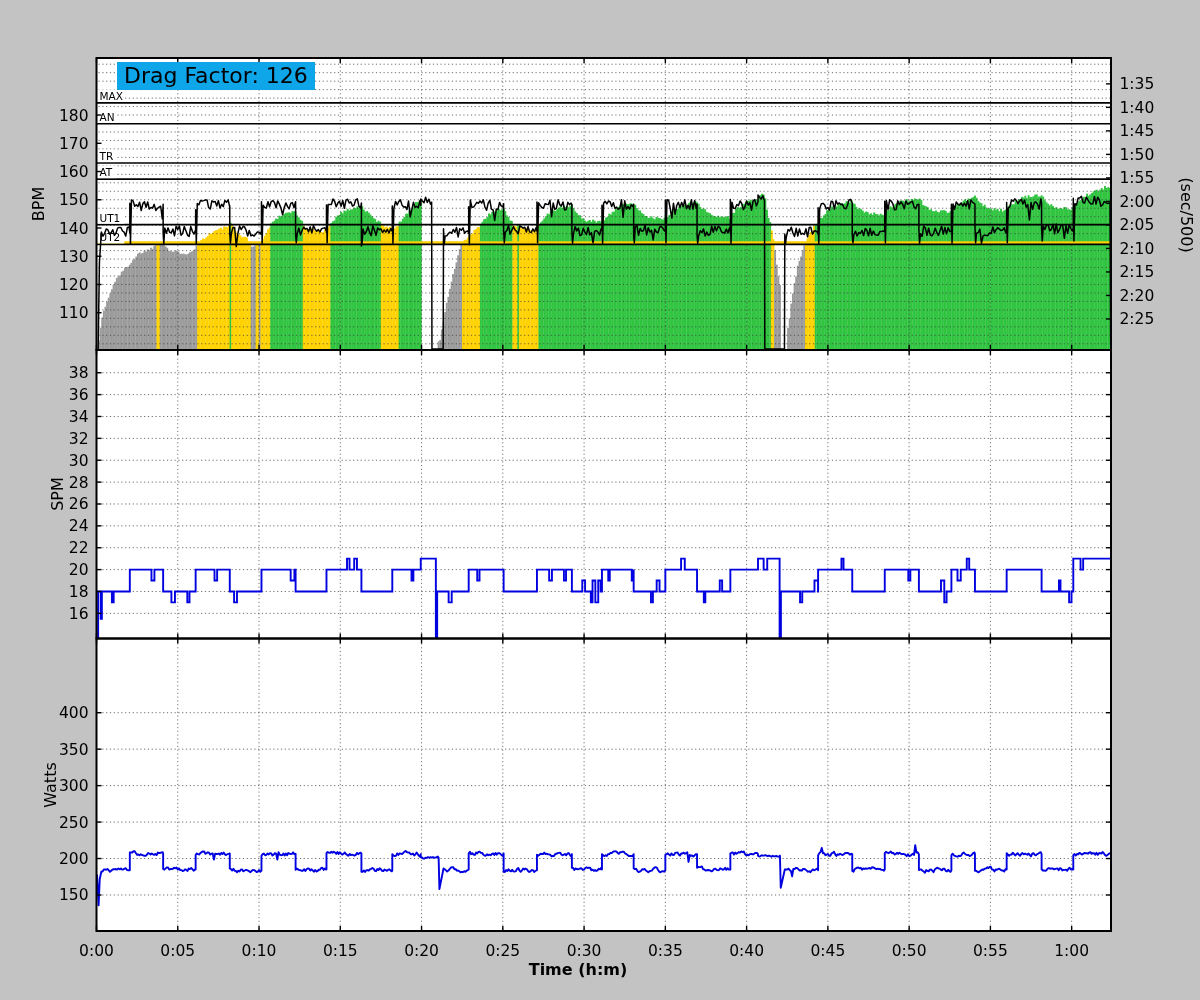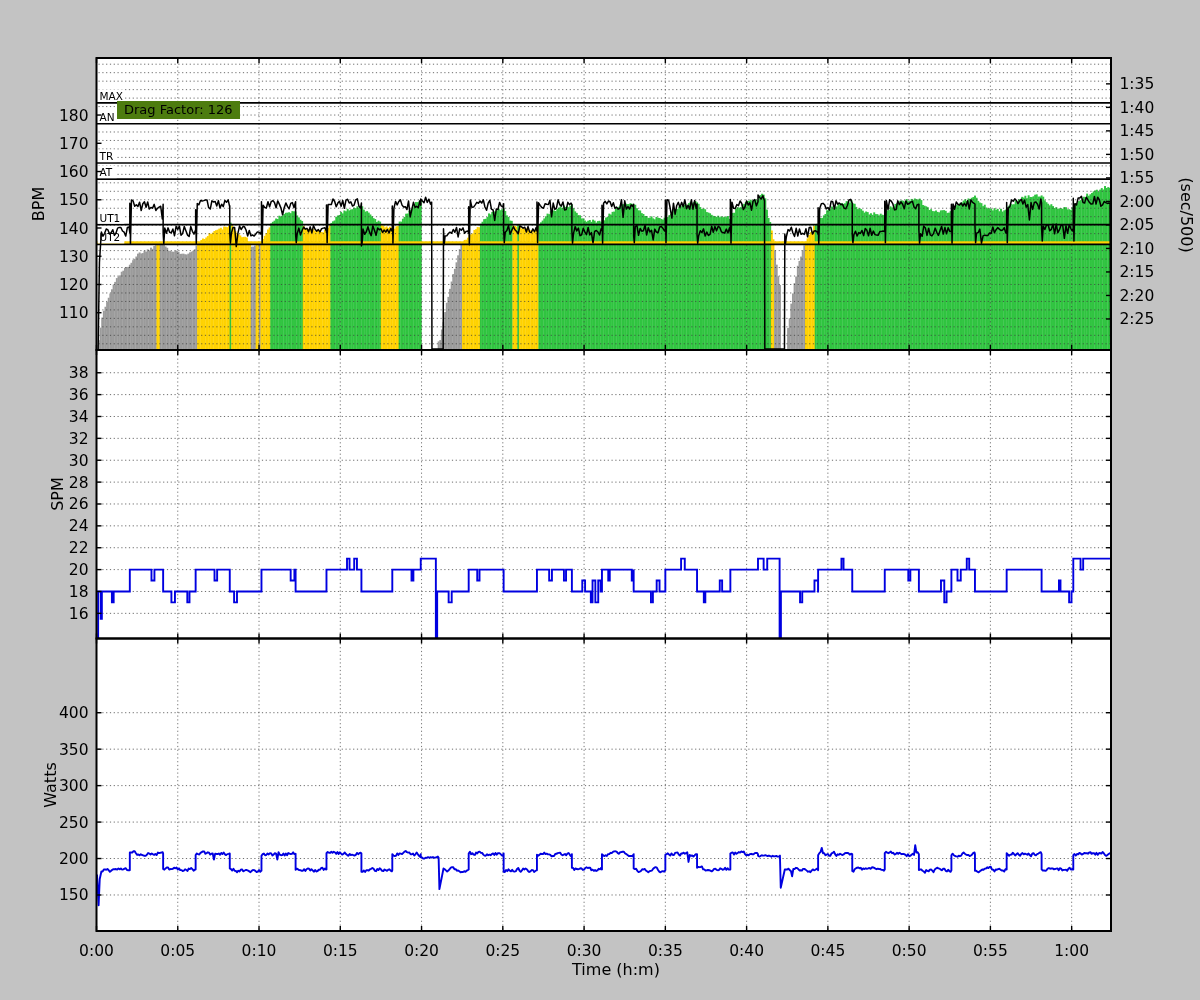--- a/index.html
+++ b/index.html
@@ -5,22 +5,22 @@
   html,body{margin:0;padding:0;}
   body{width:1200px;height:1000px;position:relative;background:#c3c3c3;
        font-family:"DejaVu Sans","Liberation Sans",sans-serif;overflow:hidden;}
   .fig{position:absolute;left:0;top:0;width:1200px;height:1000px;}
   .title{position:absolute;left:50%;top:33px;transform:translateX(-50%);
          font-size:19px;color:#000;white-space:pre;}
   .axlabel{position:absolute;font-size:16px;color:#000;white-space:pre;}
   .rot-l{transform:translate(-50%,-50%) rotate(-90deg);}
   .rot-r{transform:translate(-50%,-50%) rotate(90deg);}
   .ctr{transform:translate(-50%,-50%);}
-  .drag{position:absolute;left:117px;top:62px;background:#4d7c0f;font-size:13px;
-        padding:1px 7px 2px 7px;color:#000;margin-top:39px;}
+  .drag{position:absolute;left:117px;top:62px;background:#0ea5e9;font-size:22px;
+        padding:1px 7px 2px 7px;color:#000;}
   svg{position:absolute;left:0;top:0;}
 </style>
 </head>
 <body>
 
 <div class="fig">
   <svg id="chart-svg" width="1200" height="1000">
       <defs>
         <clipPath id="clip-hr">
           <rect x="97" y="58.5" width="1013.5" height="291"></rect>
@@ -959,14 +959,14 @@
         <text x="909.14017942967" y="956" text-anchor="middle">0:50</text>
         <text x="990.404197372637" y="956" text-anchor="middle">0:55</text>
         <text x="1071.668215315604" y="956" text-anchor="middle">1:00</text>
       </g>
     </svg>
   <div class="drag">Drag Factor: 126</div>
   <div class="axlabel rot-l" style="left:38px;top:204px;">BPM</div>
   <div class="axlabel rot-r" style="left:1186px;top:215px;">(sec/500)</div>
   <div class="axlabel rot-l" style="left:57px;top:494px;">SPM</div>
   <div class="axlabel rot-l" style="left:50px;top:785px;">Watts</div>
-  <div class="axlabel ctr" style="left:616px;top:969px;">Time (h:m)</div>
+  <div class="axlabel ctr" style="left:578px;top:969px;font-weight:bold;">Time (h:m)</div>
 </div>
 
 </body></html>

